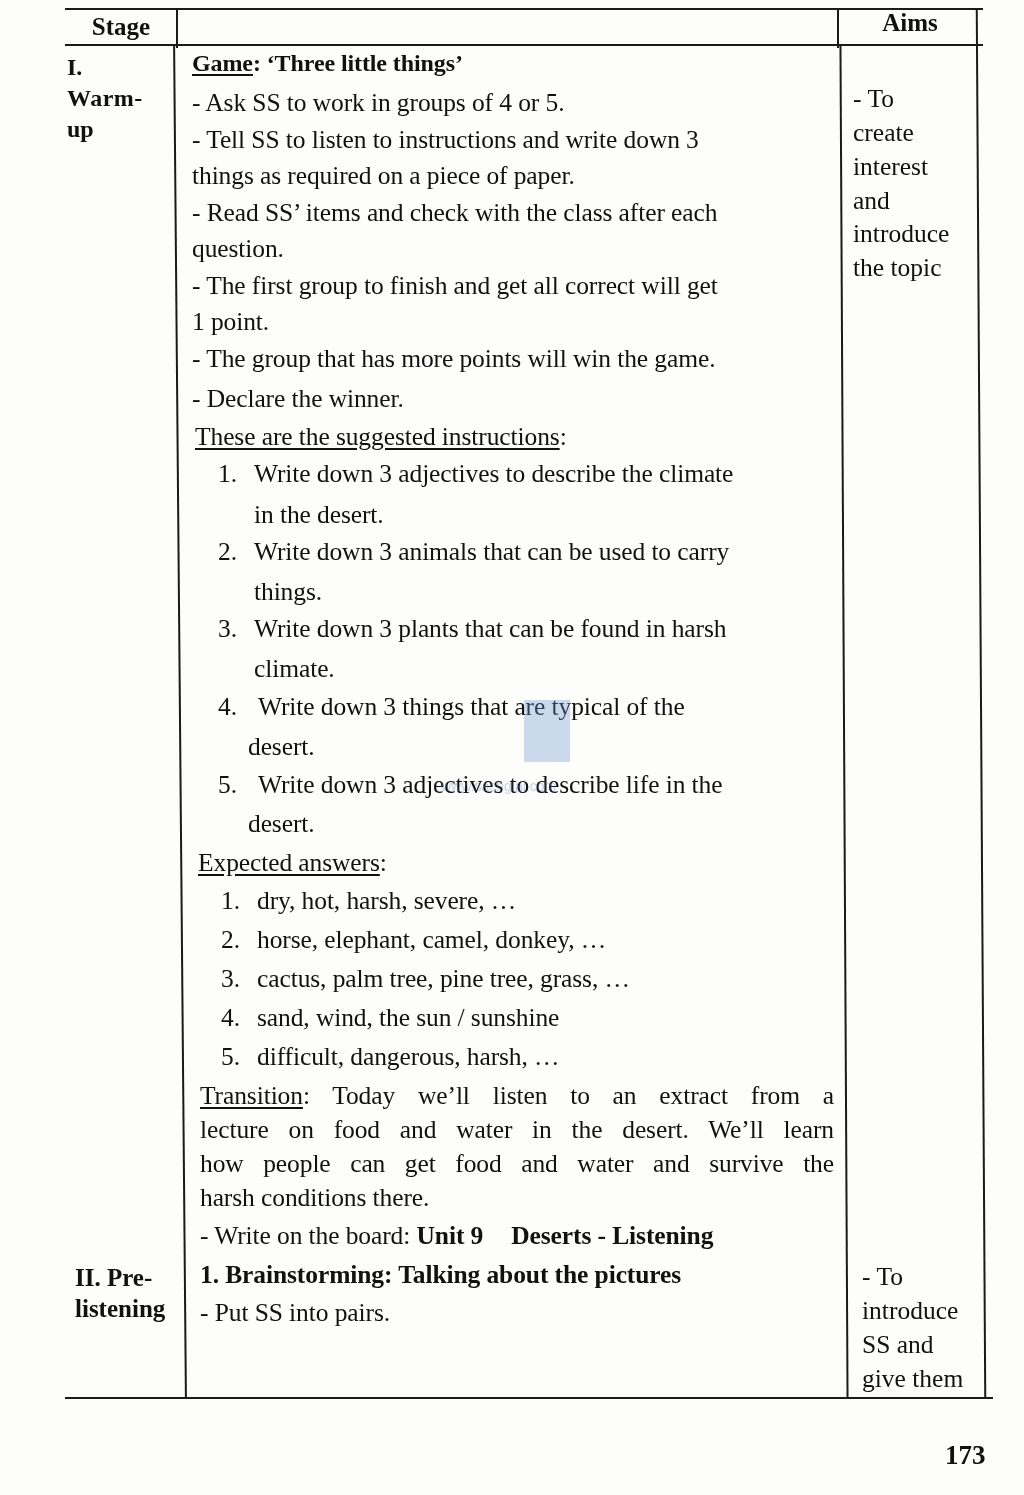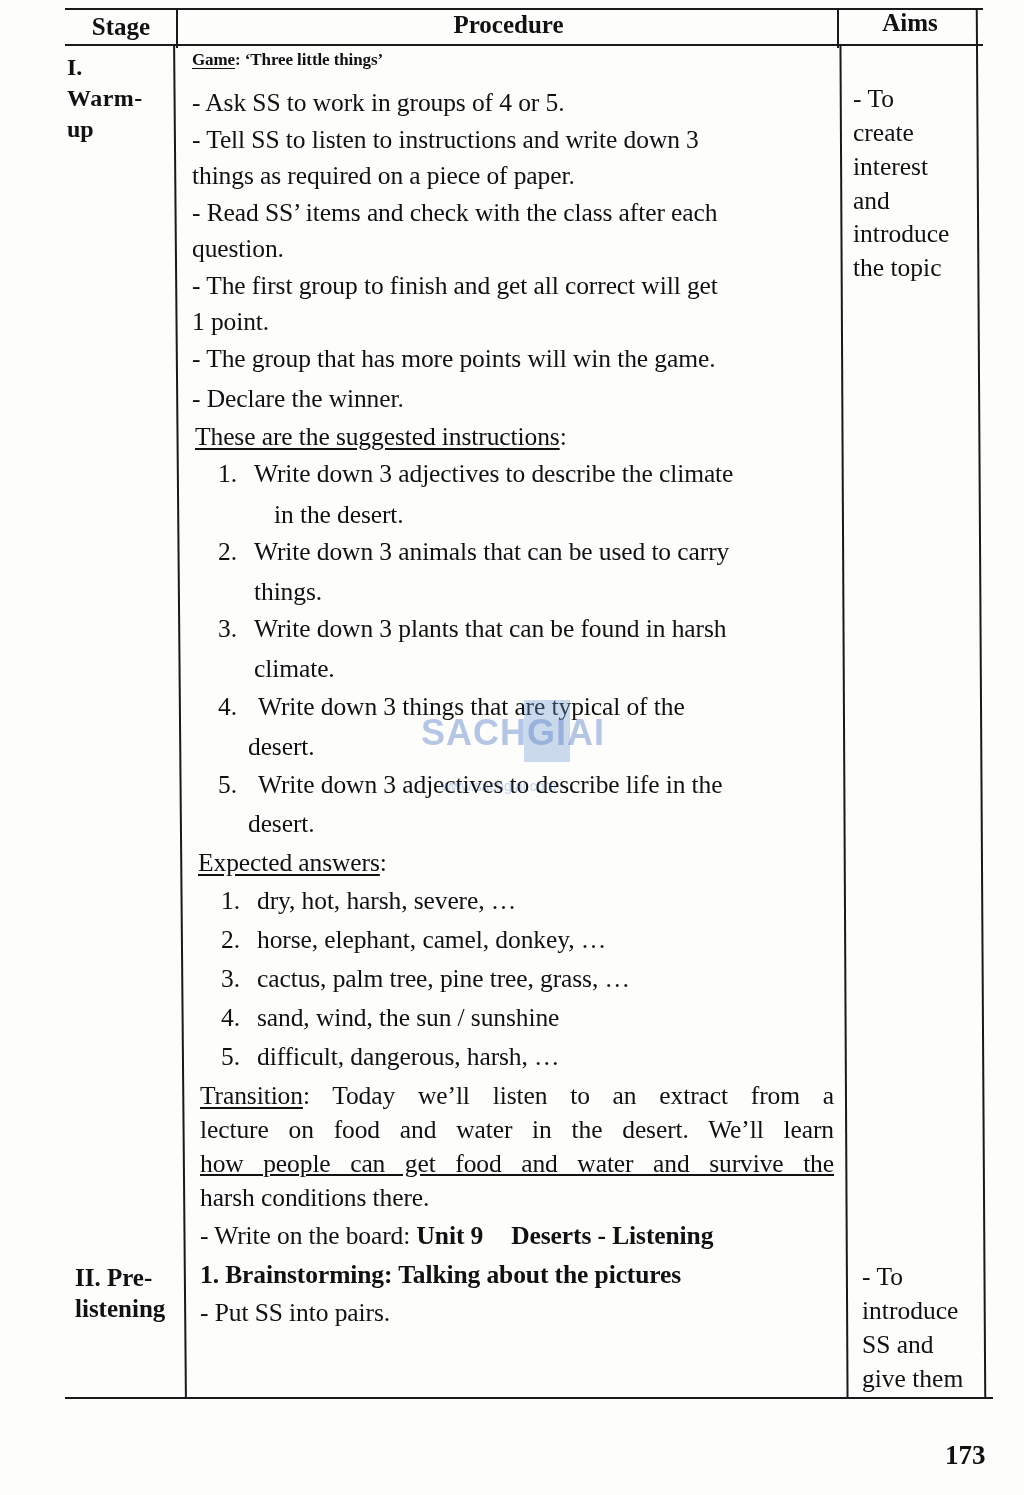--- a/index.html
+++ b/index.html
@@ -102,21 +102,20 @@
   <div class="line hline" style="left:54px; top:44px; width:918px;"></div>
   <div class="line hline" style="left:54px; top:1397px; width:928px;"></div>
 
   <div class="line vline" style="left:165px; top:8px; height:40px;"></div>
   <div class="line vline" style="left:168px; top:44px; height:1353px; transform: skewX(0.5deg);"></div>
   <div class="line vline" style="left:826px; top:8px; height:40px;"></div>
   <div class="line vline" style="left:832px; top:44px; height:1353px; transform: skewX(0.3deg);"></div>
   <div class="line vline" style="left:969px; top:8px; height:1390px; transform: skewX(0.35deg);"></div>
 
   <div class="hdr" style="left:56px; top:12px; width:108px;">Stage</div>
-  <div class="hdr" style="left:170px; top:10px; width:655px;">Procedure</div>
   <div class="hdr" style="left:830px; top:8px; width:138px;">Aims</div>
 
   <div class="stage" style="left:56px; top:52px;">
     <div>I.</div>
     <div style="letter-spacing:0.5px;">Warm-</div>
     <div>up</div>
   </div>
   <div class="stage" style="left:64px; top:1262px; font-size:25px;">
     <div>II. Pre-</div>
     <div>listening</div>
@@ -130,76 +129,75 @@
     <div class="aims-line" style="left:842px; top:219px;">introduce</div>
     <div class="aims-line" style="left:842px; top:253px;">the topic</div>
   </div>
   <div>
     <div class="aims-line" style="left:851px; top:1262px;">- To</div>
     <div class="aims-line" style="left:851px; top:1296px;">introduce</div>
     <div class="aims-line" style="left:851px; top:1330px;">SS and</div>
     <div class="aims-line" style="left:851px; top:1364px;">give them</div>
   </div>
 
-  <div class="proc-line" style="top:50px; left:181px; font-weight:bold; font-size:17px;">
+  <div class="proc-line" style="top:50px; left:181px; font-weight:bold; font-size:24px;">
     <span class="u">Game</span><span>: ‘Three little things’</span>
   </div>
   <div class="proc-line" style="top:88px;">- Ask SS to work in groups of 4 or 5.</div>
   <div class="proc-line" style="top:125px;">- Tell SS to listen to instructions and write down 3</div>
   <div class="proc-line" style="top:161px;">things as required on a piece of paper.</div>
   <div class="proc-line" style="top:198px;">- Read SS’ items and check with the class after each</div>
   <div class="proc-line" style="top:234px;">question.</div>
   <div class="proc-line" style="top:271px;">- The first group to finish and get all correct will get</div>
   <div class="proc-line" style="top:307px;">1 point.</div>
   <div class="proc-line" style="top:344px;">- The group that has more points will win the game.</div>
   <div class="proc-line" style="top:384px;">- Declare the winner.</div>
 
   <div class="proc-line" style="top:422px; left:184px;">
     <span class="u">These are the suggested instructions</span><span>:</span>
   </div>
 
   <div>
     <div class="proc-line" style="top:459px; left:207px;"><span class="num">1.</span><span>Write down 3 adjectives to describe the climate</span></div>
-    <div class="proc-line" style="top:500px; left:243px;margin-left:20px;">in the desert.</div>
+    <div class="proc-line" style="top:500px; left:243px;">in the desert.</div>
   </div>
   <div>
     <div class="proc-line" style="top:537px; left:207px;"><span class="num">2.</span><span>Write down 3 animals that can be used to carry</span></div>
     <div class="proc-line" style="top:577px; left:243px;">things.</div>
   </div>
   <div>
     <div class="proc-line" style="top:614px; left:207px;"><span class="num">3.</span><span>Write down 3 plants that can be found in harsh</span></div>
     <div class="proc-line" style="top:654px; left:243px;">climate.</div>
   </div>
   <div>
     <div class="proc-line" style="top:692px; left:207px;"><span class="num" style="width:40px;">4.</span><span>Write down 3 things that are typical of the</span></div>
     <div class="proc-line" style="top:732px; left:237px;">desert.</div>
   </div>
   <div>
     <div class="proc-line" style="top:770px; left:207px;"><span class="num" style="width:40px;">5.</span><span>Write down 3 adjectives to describe life in the</span></div>
     <div class="proc-line" style="top:809px; left:237px;">desert.</div>
   </div>
 
   <div class="watermark-box"></div>
-  <div class="watermark">SACHGIAI</div>
   <div class="watermark-url">www.sachgiai.com</div>
 
   <div class="proc-line" style="top:848px; left:187px;">
     <span class="u">Expected answers</span><span>:</span>
   </div>
   <div class="proc-line" style="top:886px; left:210px;"><span class="num">1.</span><span>dry, hot, harsh, severe,  …</span></div>
   <div class="proc-line" style="top:925px; left:210px;"><span class="num">2.</span><span>horse, elephant, camel, donkey, …</span></div>
   <div class="proc-line" style="top:964px; left:210px;"><span class="num">3.</span><span>cactus, palm tree, pine tree, grass, …</span></div>
   <div class="proc-line" style="top:1003px; left:210px;"><span class="num">4.</span><span>sand, wind, the sun / sunshine</span></div>
   <div class="proc-line" style="top:1042px; left:210px;"><span class="num">5.</span><span>difficult, dangerous, harsh, …</span></div>
 
   <div class="proc-line justify" style="top:1081px; left:189px; width:634px;">
     <span class="u">Transition</span><span>: Today we’ll listen to an extract from a</span>
   </div>
   <div class="proc-line justify" style="top:1115px; left:189px; width:634px;">lecture on food and water in the desert. We’ll learn</div>
-  <div class="proc-line justify" style="top:1149px; left:189px; width:634px;text-decoration:underline;">how people can get food and water and survive the</div>
+  <div class="proc-line justify" style="top:1149px; left:189px; width:634px;">how people can get food and water and survive the</div>
   <div class="proc-line" style="top:1183px; left:189px;">harsh conditions there.</div>
 
   <div class="proc-line" style="top:1221px; left:189px;">
     <span>- Write on the board: </span><span class="b">Unit 9</span><span style="display:inline-block; width:28px;"></span><span class="b">Deserts - Listening</span>
   </div>
 
   <div class="proc-line b" style="top:1260px; left:189px;">1. Brainstorming:  Talking about the pictures</div>
   <div class="proc-line" style="top:1298px; left:189px;">- Put SS into pairs.</div>
 
   <div class="page-number">173</div>

